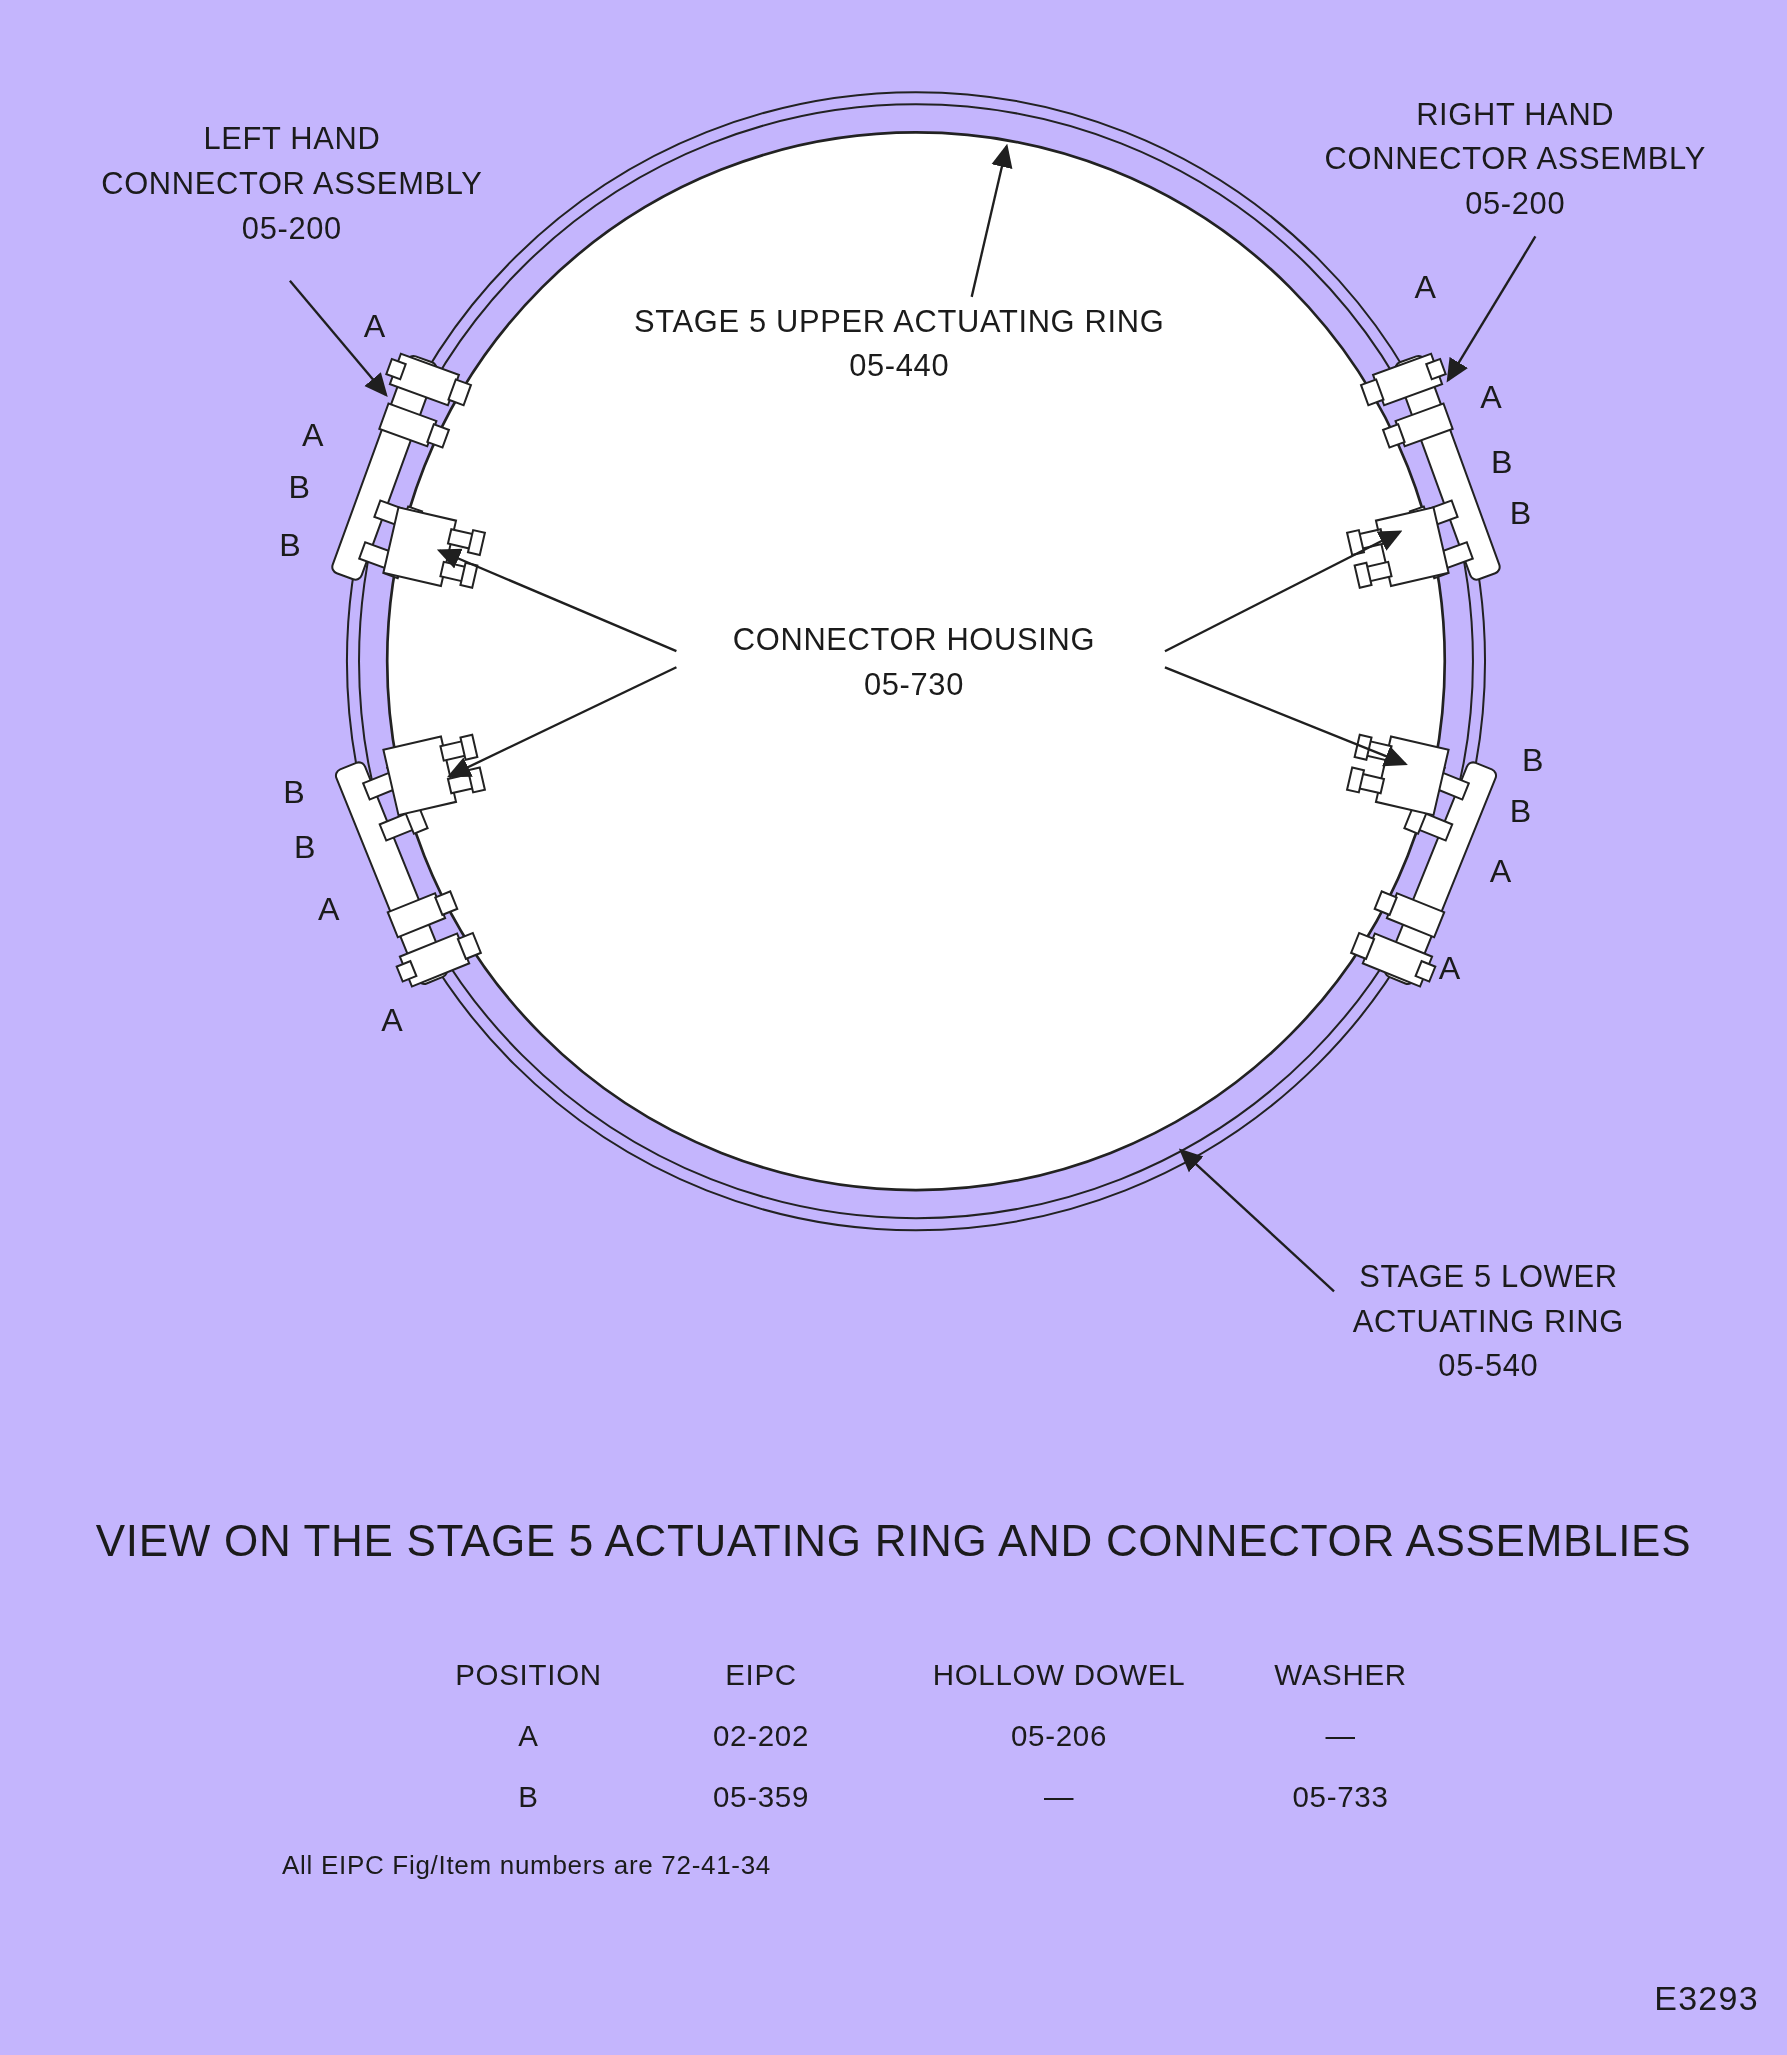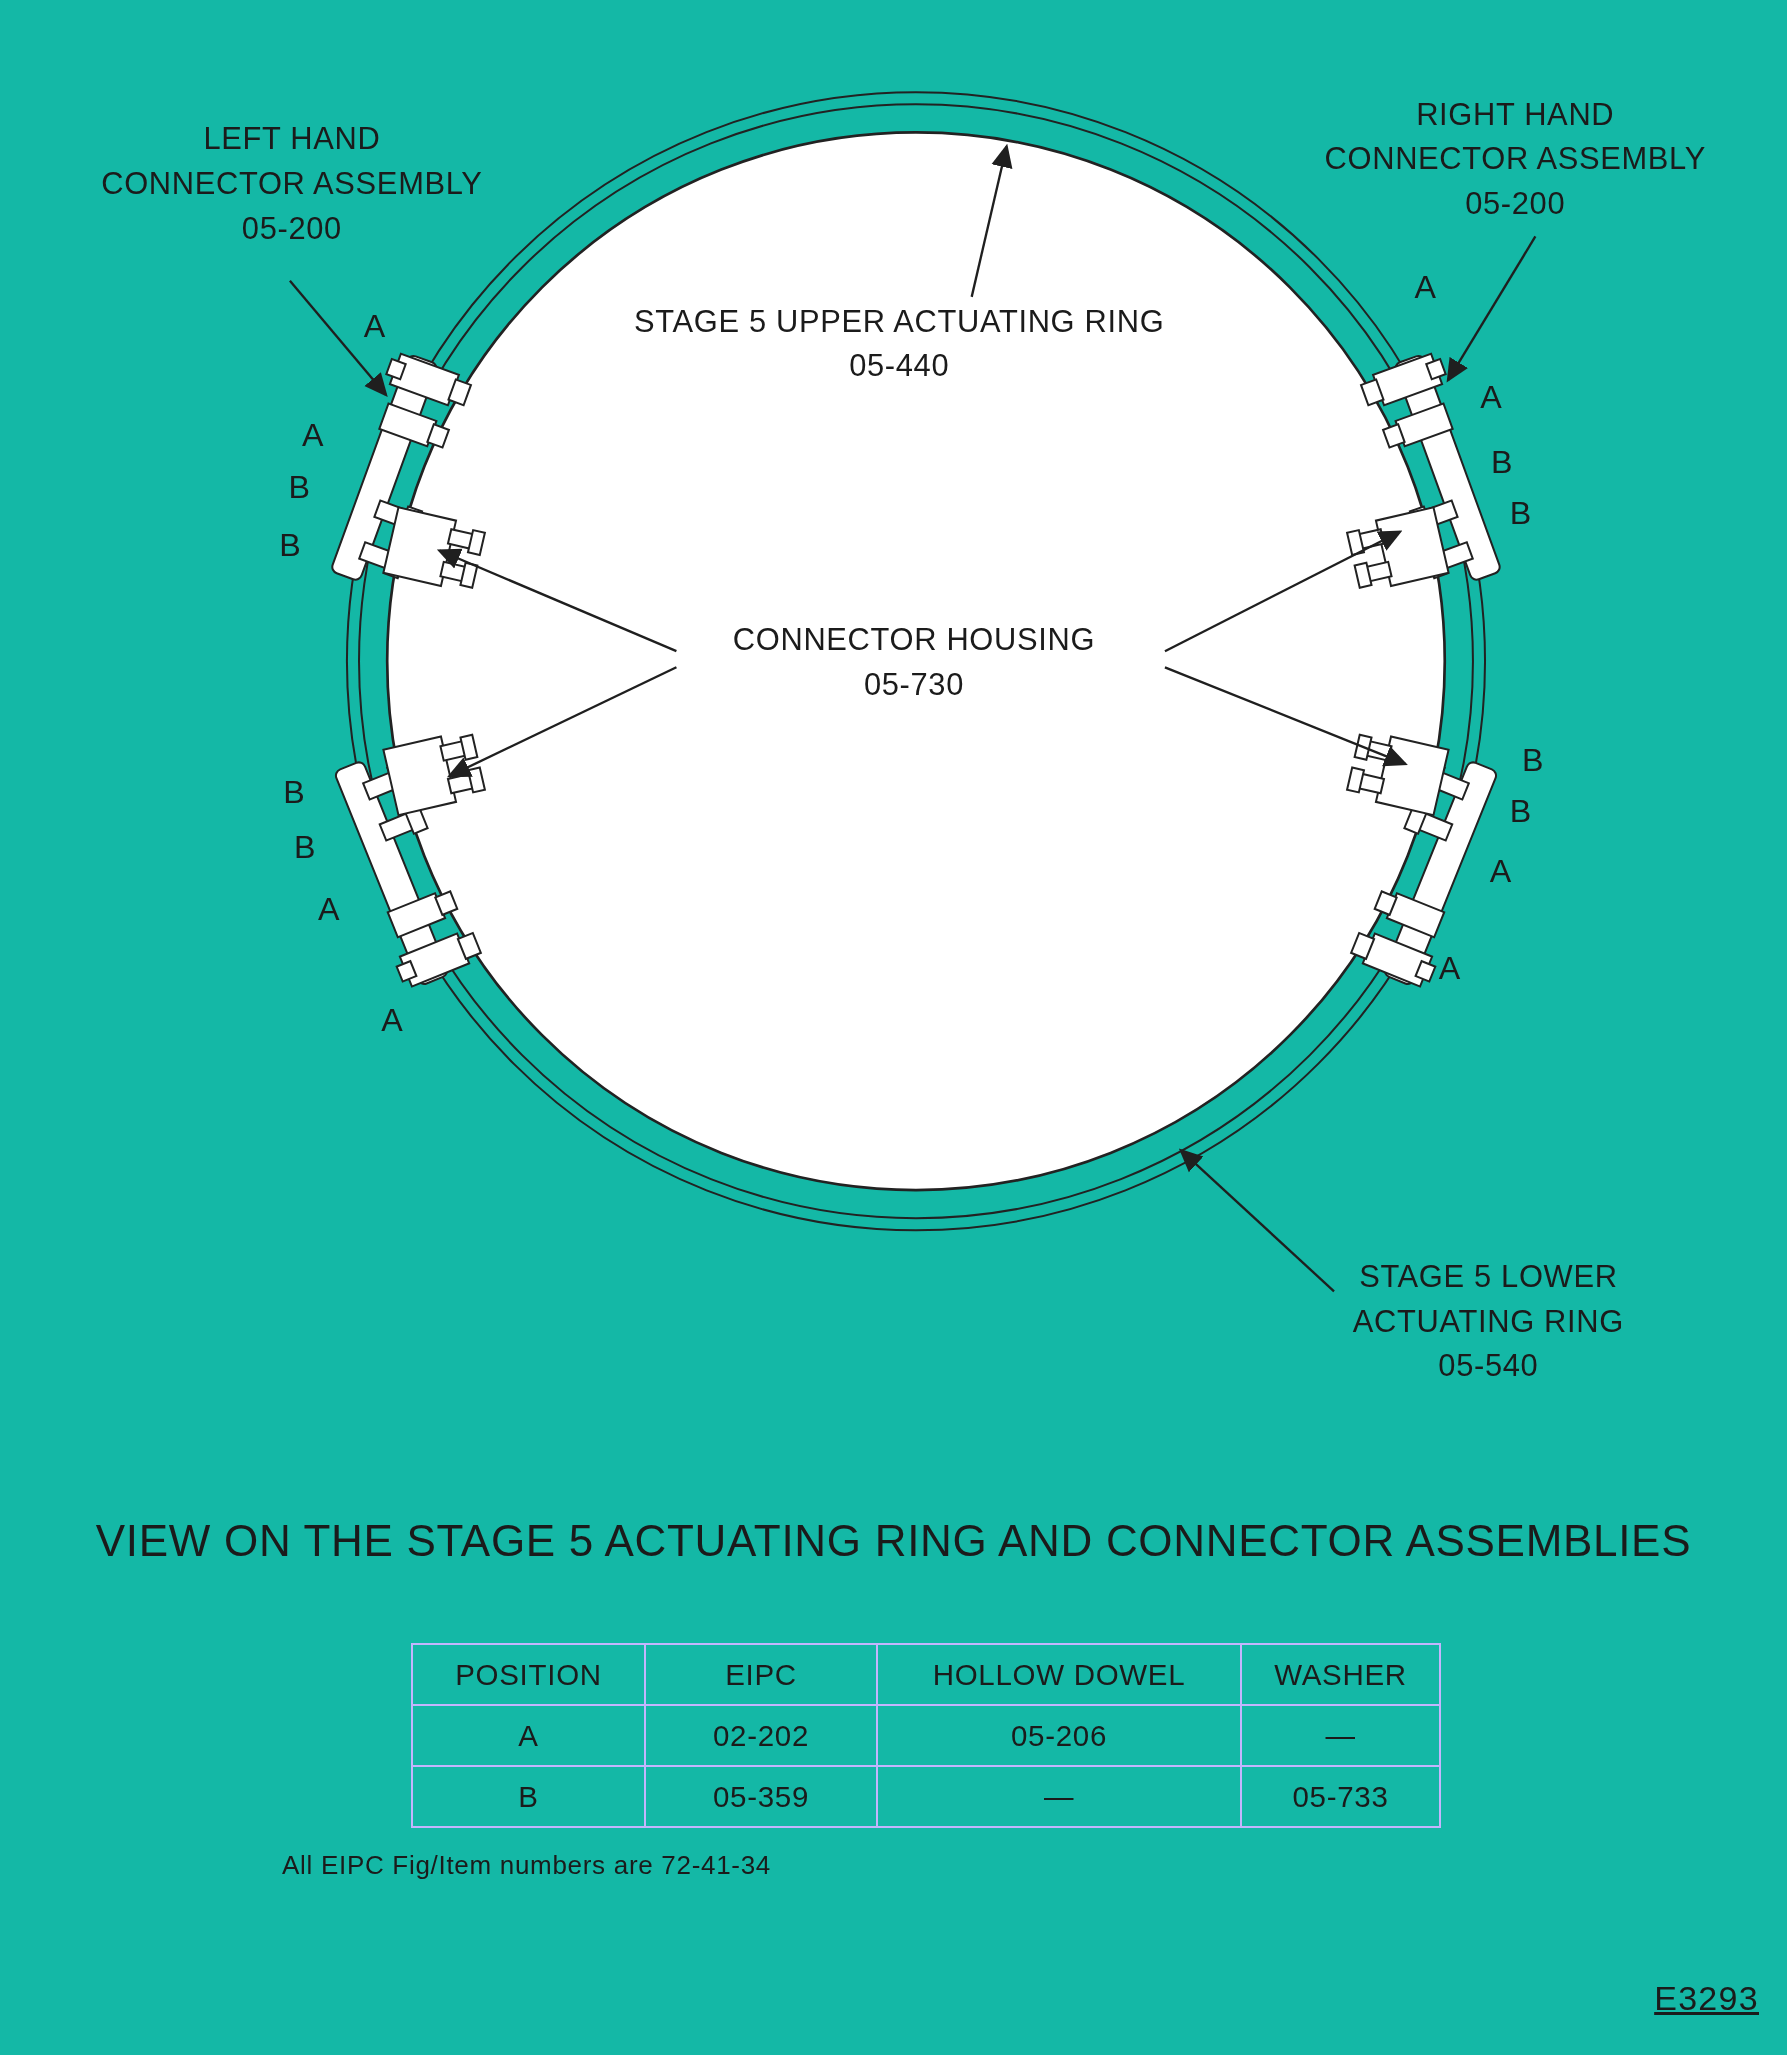--- a/index.html
+++ b/index.html
@@ -1,20 +1,20 @@
 <!DOCTYPE html>
 <html style="font-size:10.7px"><head>
 <meta charset="utf-8">
 <style>
   html,body{margin:0;padding:0;background:#e8e8e8;}
   .page{
     position:relative;
     width:1787px;
     height:2056px;
-    background:#14b8a6;
+    background:#c4b5fd;
     font-family:"Liberation Sans", sans-serif;
     color:#1b1b1b;
     overflow:hidden;
   }
   svg text{
     font-family:"Liberation Sans", sans-serif;
     fill:#1b1b1b;
   }
   .lbl{ font-size:46px; letter-spacing:1px; }
   .marker-letter{ font-size:48px; letter-spacing:0; }
@@ -56,21 +56,20 @@
     font-size:26px;
     letter-spacing:0.7px;
     white-space:nowrap;
   }
   .figure-code{
     position:absolute;
     right:28px;
     top:1979px;
     font-size:34px;
     letter-spacing:1.3px;
-    text-decoration:underline;
   }
 </style>
 </head>
 <body>
 
 <div class="page">
 
   <svg width="1787" height="1450" viewBox="0 0 2663 2160" style="position:absolute;left:0;top:0;">
 
     <defs>

